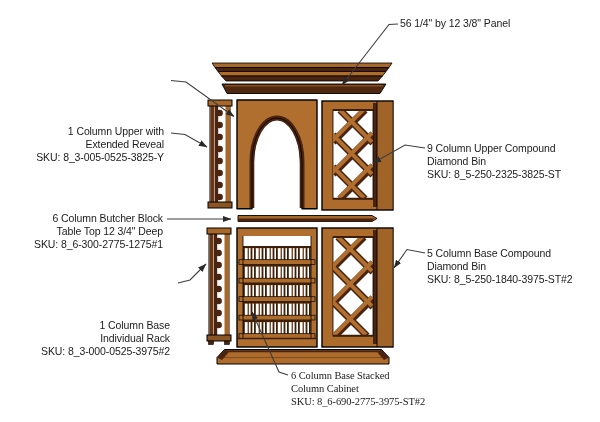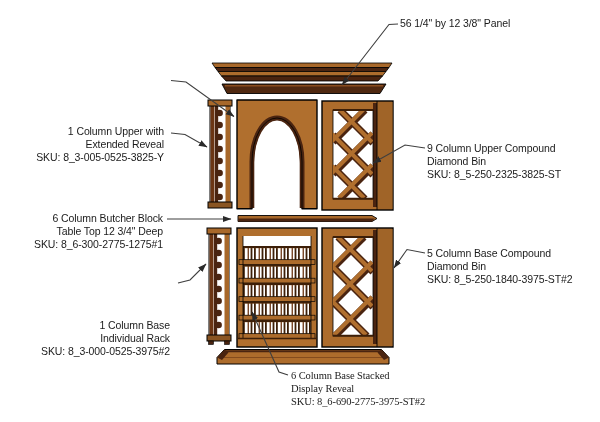--- a/index.html
+++ b/index.html
@@ -243,17 +243,17 @@
 </div>
 
 <div class="callout align-l" style="left:427px;top:247px;">
   <span class="ln">5 Column Base Compound</span>
   <span class="ln">Diamond Bin</span>
   <span class="ln">SKU: 8_5-250-1840-3975-ST#2</span>
 </div>
 
 <div class="callout align-l" style="left:291px;top:369px;font-family:Liberation Serif, serif;">
   <span class="ln">6 Column Base Stacked</span>
-  <span class="ln">Display Reveal</span>
+  <span class="ln">Column Cabinet</span>
   <span class="ln">SKU: 8_6-690-2775-3975-ST#2</span>
 </div>
 
 </div>
 
 </body></html>

